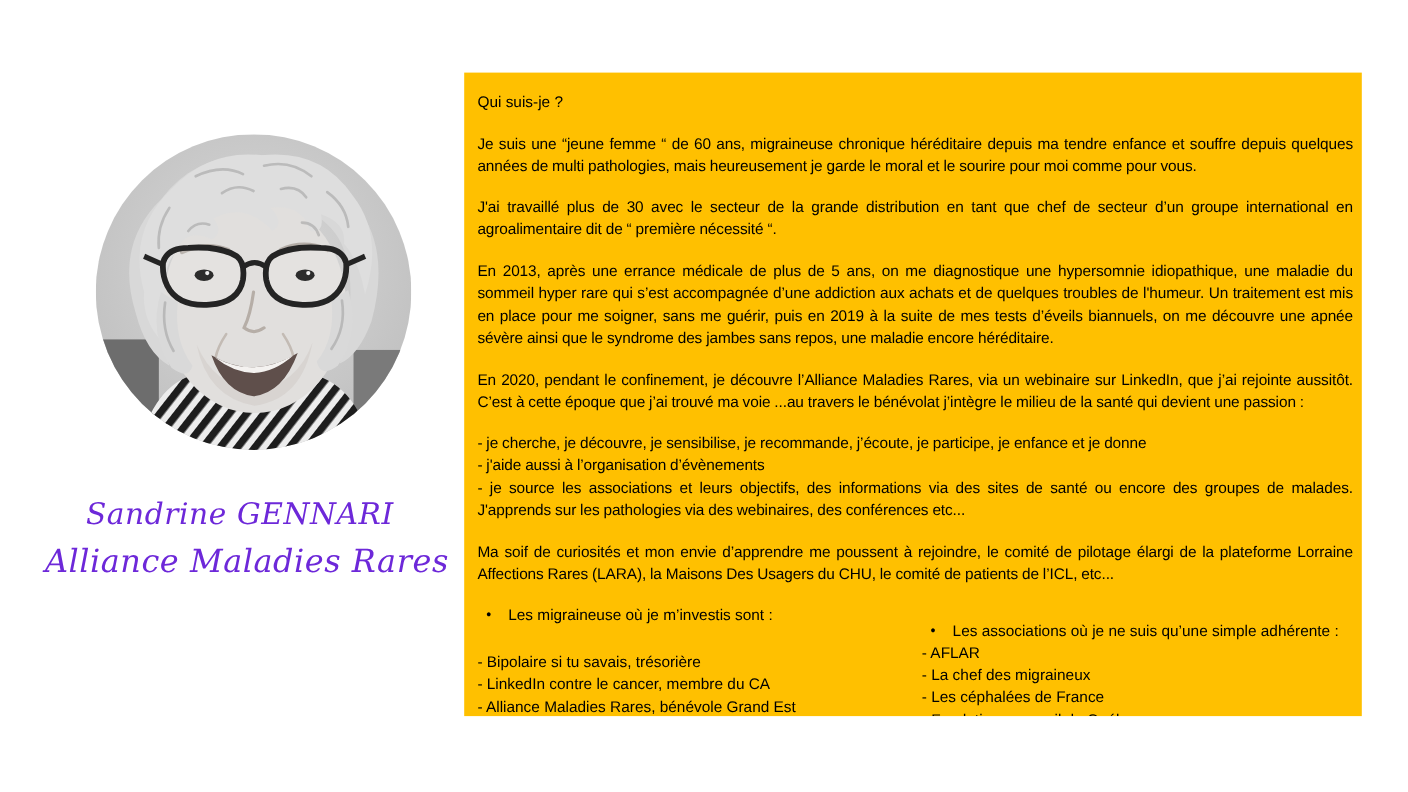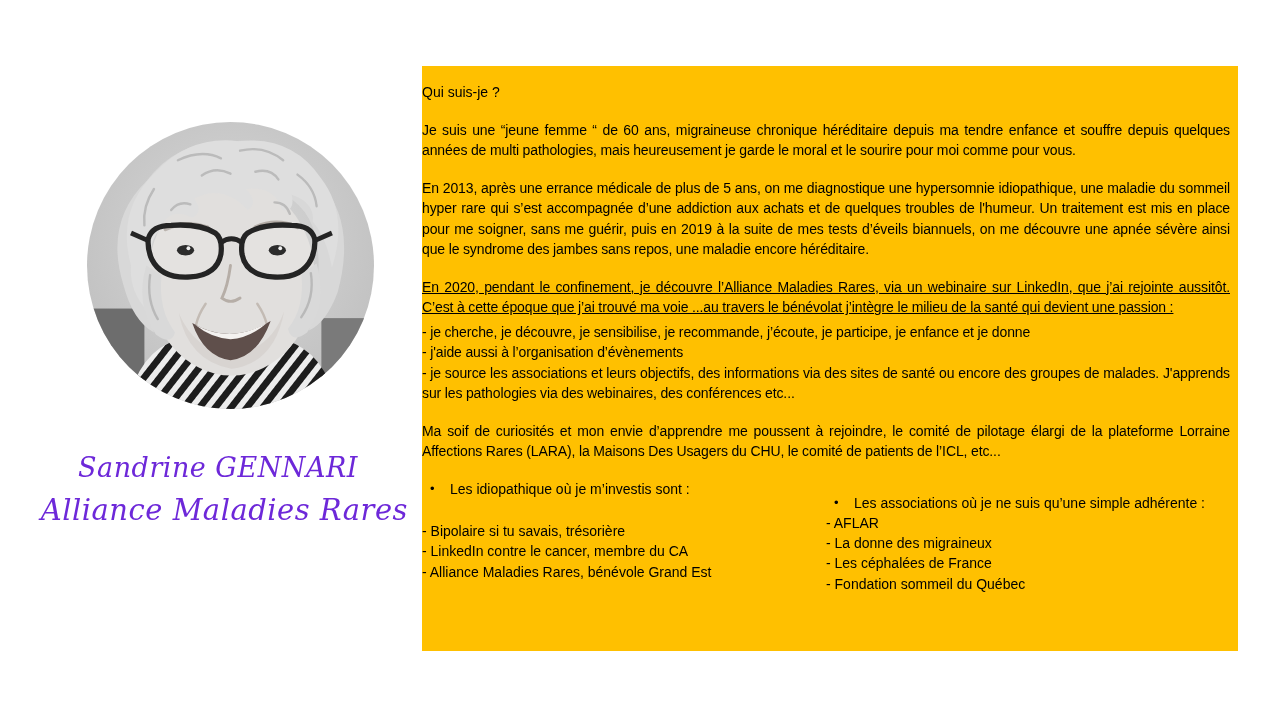--- a/index.html
+++ b/index.html
@@ -27,32 +27,32 @@
   }
   .person-name { font-size:27px; letter-spacing:0.5px; }
   .person-org  { font-size:29px; margin-top:10px; letter-spacing:0.5px;text-align:right; }
 
   
   .bio-panel {
     position:absolute; left:422px; top:66px;
     width:816px; height:585px;
     background:#ffc000;
     box-sizing:border-box;
-    padding:16px 8px 0 0;
+    padding:16px 8px 0 12px;
     font-size:14px; line-height:20.5px;
     overflow:hidden;
   }
   .bio-title { margin:0 0 17px 0; }
   .para {
     margin:0 0 17px 0;
     text-align:justify;
     letter-spacing:-0.1px;
     word-spacing:-0.2px;
   }
-  .tight { margin-bottom:4px;text-decoration:underline; }
+  .tight { margin-bottom:16px; }
   .action-line { text-align:justify; letter-spacing:-0.1px; word-spacing:-0.2px; }
 
   
   .assoc-cols { position:relative; margin-top:12px; height:130px; }
   .assoc-col-left  { position:absolute; left:0;   top:0;    width:396px; }
   .assoc-col-right { position:absolute; left:404px; top:14px; width:404px; }
   .bullet-line { display:flex; align-items:flex-start; padding-left:8px; line-height:20px; }
   .bullet-glyph { width:20px; flex:0 0 20px; font-size:13px; }
   .assoc-gap { height:22px; }
   .assoc-item { line-height:20.5px; }
@@ -136,49 +136,50 @@
 
   <div class="name-block">
     <div class="person-name">Sandrine GENNARI</div>
     <div class="person-org">Alliance Maladies Rares</div>
   </div>
 
   <div class="bio-panel">
     <div class="bio-title">Qui suis-je ?</div>
 
     <p class="para">Je suis une “jeune femme “ de 60 ans, migraineuse chronique héréditaire depuis ma tendre enfance et souffre depuis quelques années de multi pathologies, mais heureusement je garde le moral et le sourire pour moi comme pour vous.</p>
+    <p class="para">J'ai travaillé plus de 30 avec le secteur de la grande distribution en tant que chef de secteur d’un groupe international en agroalimentaire dit de “ première nécessité “.</p>
     <p class="para">En 2013, après une errance médicale de plus de 5 ans, on me diagnostique une hypersomnie idiopathique, une maladie du sommeil hyper rare qui s’est accompagnée d’une addiction aux achats et de quelques troubles de l'humeur. Un traitement est mis en place pour me soigner, sans me guérir, puis en 2019 à la suite de mes tests d’éveils biannuels, on me découvre une apnée sévère ainsi que le syndrome des jambes sans repos, une maladie encore héréditaire.</p>
     <p class="para tight">En 2020, pendant le confinement, je découvre l’Alliance Maladies Rares, via un webinaire sur LinkedIn, que j’ai rejointe aussitôt. C’est à cette époque que j’ai trouvé ma voie ...au travers le bénévolat j’intègre le milieu de la santé qui devient une passion :</p>
 
     <div class="action-line">- je cherche, je découvre, je sensibilise, je recommande, j’écoute, je participe, je enfance et je donne</div>
     <div class="action-line">- j'aide aussi à l’organisation d’évènements</div>
     <div class="action-line">- je source les associations et leurs objectifs, des informations via des sites de santé ou encore des groupes de malades. J'apprends sur les pathologies via des webinaires, des conférences etc...</div>
 
     <p class="para" style="margin-top:17px">Ma soif de curiosités et mon envie d’apprendre me poussent à rejoindre, le comité de pilotage élargi de la plateforme Lorraine Affections Rares (LARA), la Maisons Des Usagers du CHU, le comité de patients de l’ICL, etc...</p>
 
     <div class="assoc-cols">
 
       <div class="assoc-col-left">
         <div class="bullet-line">
           <span class="bullet-glyph">•</span>
-          <span>Les idiopathique où je m’investis sont :</span>
+          <span>Les migraineuse où je m’investis sont :</span>
         </div>
         <div class="assoc-gap"></div>
         <div class="assoc-item">- Bipolaire si tu savais, trésorière</div>
         <div class="assoc-item">- LinkedIn contre le cancer, membre du CA</div>
         <div class="assoc-item">- Alliance Maladies Rares, bénévole Grand Est</div>
       </div>
 
       <div class="assoc-col-right">
         <div class="bullet-line">
           <span class="bullet-glyph">•</span>
           <span>Les associations où je ne suis qu’une simple adhérente :</span>
         </div>
         <div class="assoc-item">- AFLAR</div>
-        <div class="assoc-item">- La donne des migraineux</div>
+        <div class="assoc-item">- La chef des migraineux</div>
         <div class="assoc-item">- Les céphalées de France</div>
         <div class="assoc-item">- Fondation sommeil du Québec</div>
       </div>
 
     </div>
   </div>
 
 </div>
 
 </body></html>

